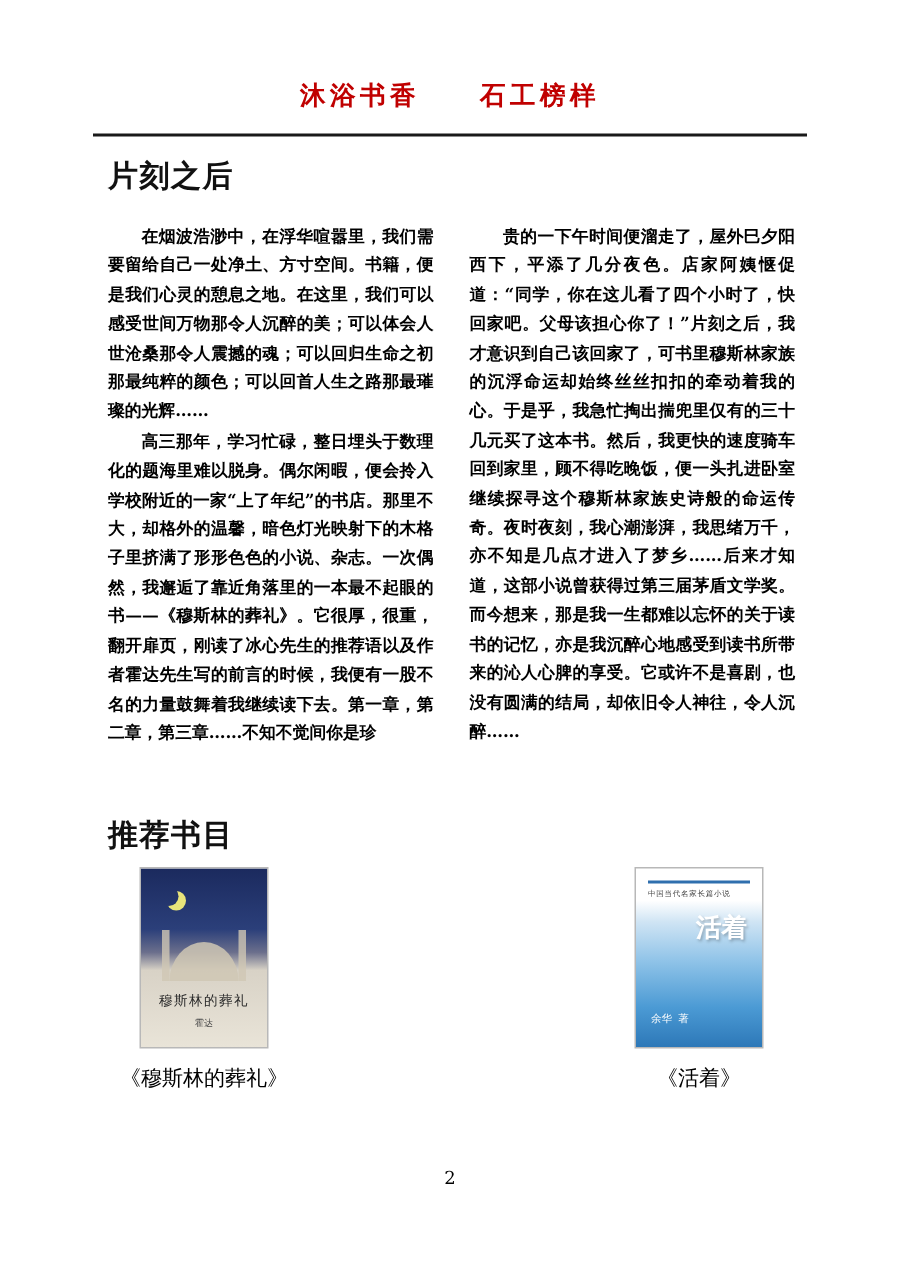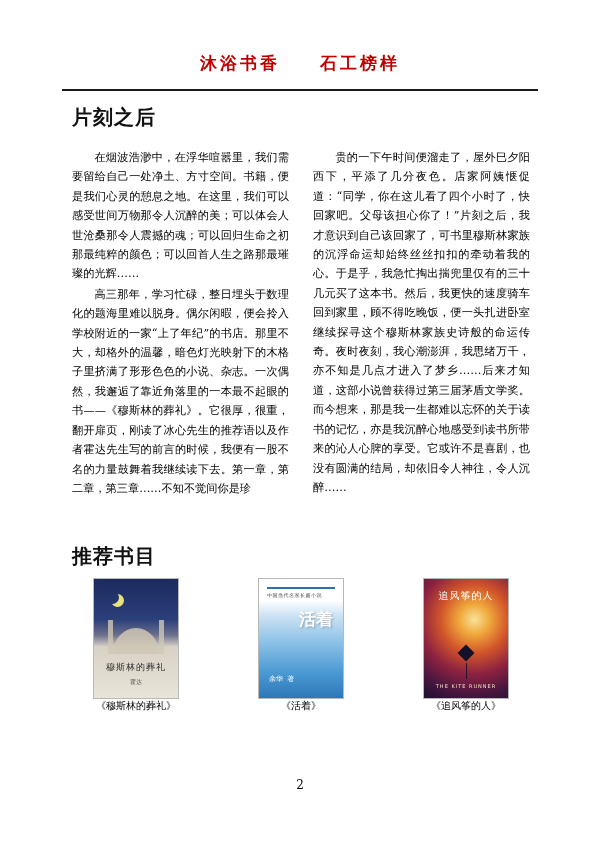--- a/index.html
+++ b/index.html
@@ -60,20 +60,21 @@
   #heading-tuijian  { top: 543px; left: 72px; }
 
   
   .columns {
     position: absolute;
     top: 148px;
     left: 72px;
     width: 458px;
     display: flex;
     gap: 24px;
+    font-weight: bold;
   }
   .col {
     width: 217px;
   }
   .col p {
     margin: 0 0 0 0;
     font-family: "DejaVu Serif", serif;
     font-size: 11.2px;
     line-height: 19.4px;
     text-align: justify;
@@ -101,22 +102,23 @@
   }
   .cover {
     width: 86px;
     height: 121px;
     border: 1px solid #b8b8b8;
     position: relative;
     overflow: hidden;
     box-sizing: border-box;
   }
   .book-caption {
+    margin-top: 11px;
     font-family: Liberation Serif, serif;
-    font-size: 10px;
+    font-size: 14px;
     color: #000000;
     white-space: nowrap;
   }
   
   .cover-1 {
     background: linear-gradient(180deg, #1b2a5e 0%, #2b3f7a 34%, #6b6f8c 47%, #d8d2c6 57%, #e9e4d8 100%);
   }
   .cover-1 .moon {
     position: absolute;
     top: 12px;
@@ -305,27 +307,18 @@
     <div class="book">
       <div class="cover cover-2">
         <div class="c2-topbar"></div>
         <div class="c2-sub">中国当代名家长篇小说</div>
         <div class="c2-big">活着</div>
         <div class="c2-author">余华 著</div>
       </div>
       <div class="book-caption">《活着》</div>
     </div>
 
-    <div class="book">
-      <div class="cover cover-3">
-        <div class="c3-title">追风筝的人</div>
-        <div class="c3-kite"></div>
-        <div class="c3-tail"></div>
-        <div class="c3-en">THE KITE RUNNER</div>
-      </div>
-      <div class="book-caption">《追风筝的人》</div>
-    </div>
 
   </div>
 
   <div class="page-number">2</div>
 
 </div>
 
 </body></html>

